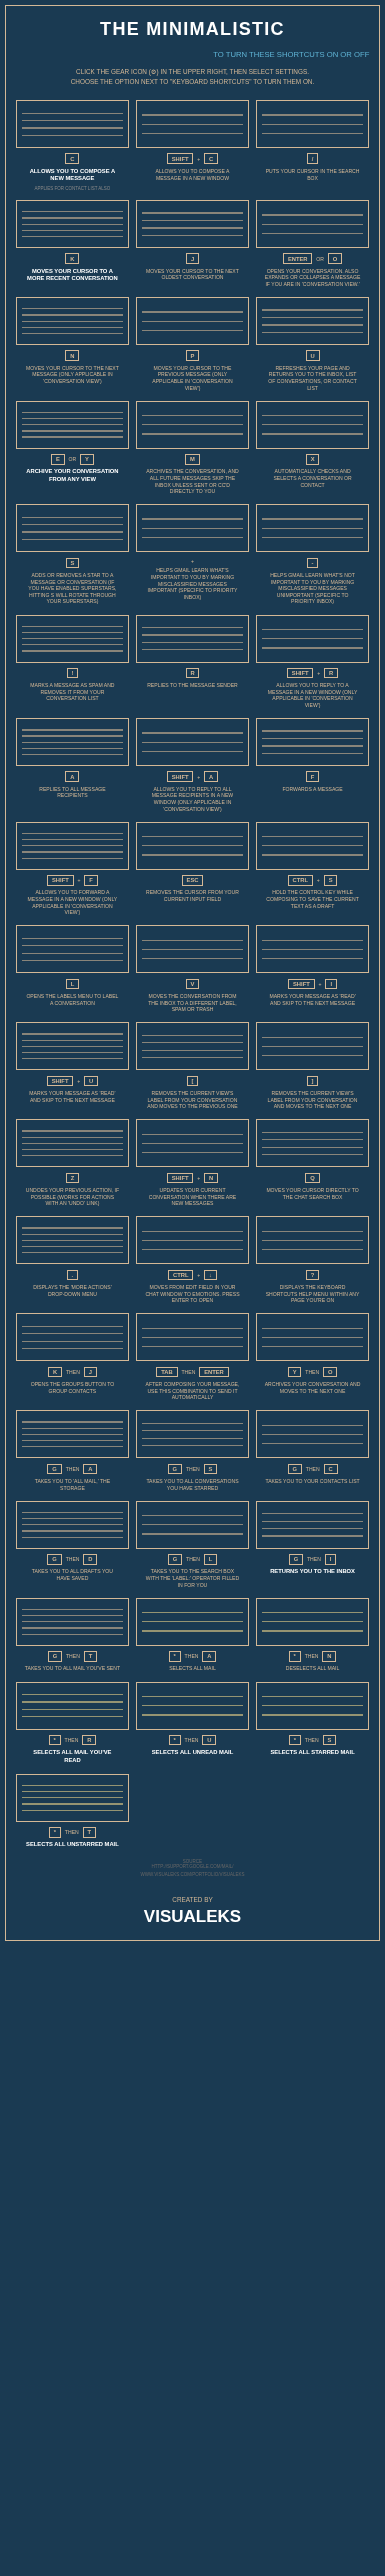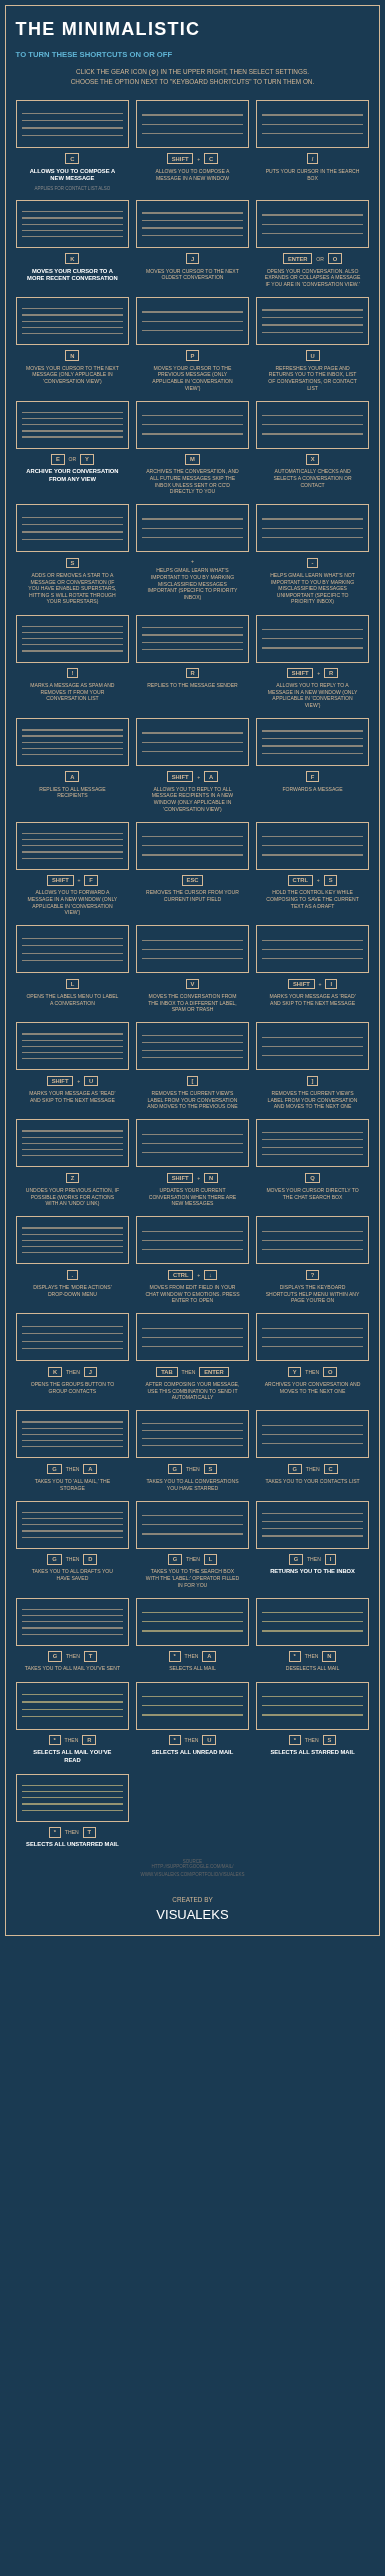--- a/index.html
+++ b/index.html
@@ -1,36 +1,36 @@
 <!DOCTYPE html>
 <html style="font-size:10.3px"><head>
 <meta charset="utf-8">
 <style>
 *{margin:0;padding:0;box-sizing:border-box}
 body{background:#1a3a52;font-family:Arial,sans-serif;width:385px;color:#d4b896}
 .outer{border:5.1px solid #1a3a52;background:#1a3a52}
 .frame{border:1.9px solid #d4b896;padding:13px 9.6px;background:#1a3a52}
-.title{color:#fff;font-size:18px;font-weight:bold;letter-spacing:1.3px;line-height:1.2;margin-bottom:9.6px}
-.subtitle{text-align:left;color:#5fb3d4;font-size:7.7px;font-weight:bold;margin-bottom:7.7px}
+.title{text-align:center;color:#fff;font-size:18px;font-weight:bold;letter-spacing:1.3px;line-height:1.2;margin-bottom:9.6px}
+.subtitle{text-align:right;color:#5fb3d4;font-size:7.7px;font-weight:normal;margin-bottom:7.7px}
 .instructions{text-align:center;color:#d4b896;font-size:6.4px;line-height:1.6;margin-bottom:13px}
 .grid{display:grid;grid-template-columns:repeat(3,1fr);gap:9.6px 6.4px}
 .cell{display:flex;flex-direction:column;align-items:center;text-align:center}
 .diagram{width:100%;height:48px;border:0.6px solid #d4b896;margin-bottom:5.1px;position:relative;background:#1a3a52}
 .keys{display:flex;gap:2.6px;justify-content:center;flex-wrap:wrap;margin-bottom:3.9px}
 .key{border:1.3px solid #d4b896;color:#d4b896;font-size:5.8px;font-weight:bold;padding:1.3px 3.9px;min-width:11.6px;text-align:center;background:#1a3a52}
 .key-or{font-size:5.1px;padding:0 1.3px;align-self:center;color:#d4b896}
 .desc{font-size:5.1px;color:#d4b896;line-height:1.3;text-transform:uppercase;max-width:96px}
 .desc-highlight{color:#fff;font-weight:bold;font-size:5.8px}
 .note{font-size:4.5px;color:#888;text-align:center;margin-top:2.6px}
 .lines{position:absolute;width:100%;height:100%;display:flex;flex-direction:column;justify-content:space-evenly;padding:5.1px}
 .line{height:1.3px;background:#d4b896;opacity:0.6}
 .line-y{background:#e8d088}
 .footer{margin-top:19px;text-align:center}
 .footer-label{font-size:6.4px;color:#d4b896;margin-bottom:3.2px}
-.footer-brand{font-size:13px;color:#fff;font-weight:normal}
+.footer-brand{font-size:17px;color:#fff;font-weight:bold}
 .source{font-size:4.5px;color:#666;text-align:center;margin-top:9.6px}
 </style>
 </head>
 <body>
 
 <div class="outer">
 <div class="frame">
 
   <div class="title">
     <span>THE MINIMALISTIC</span><br>

